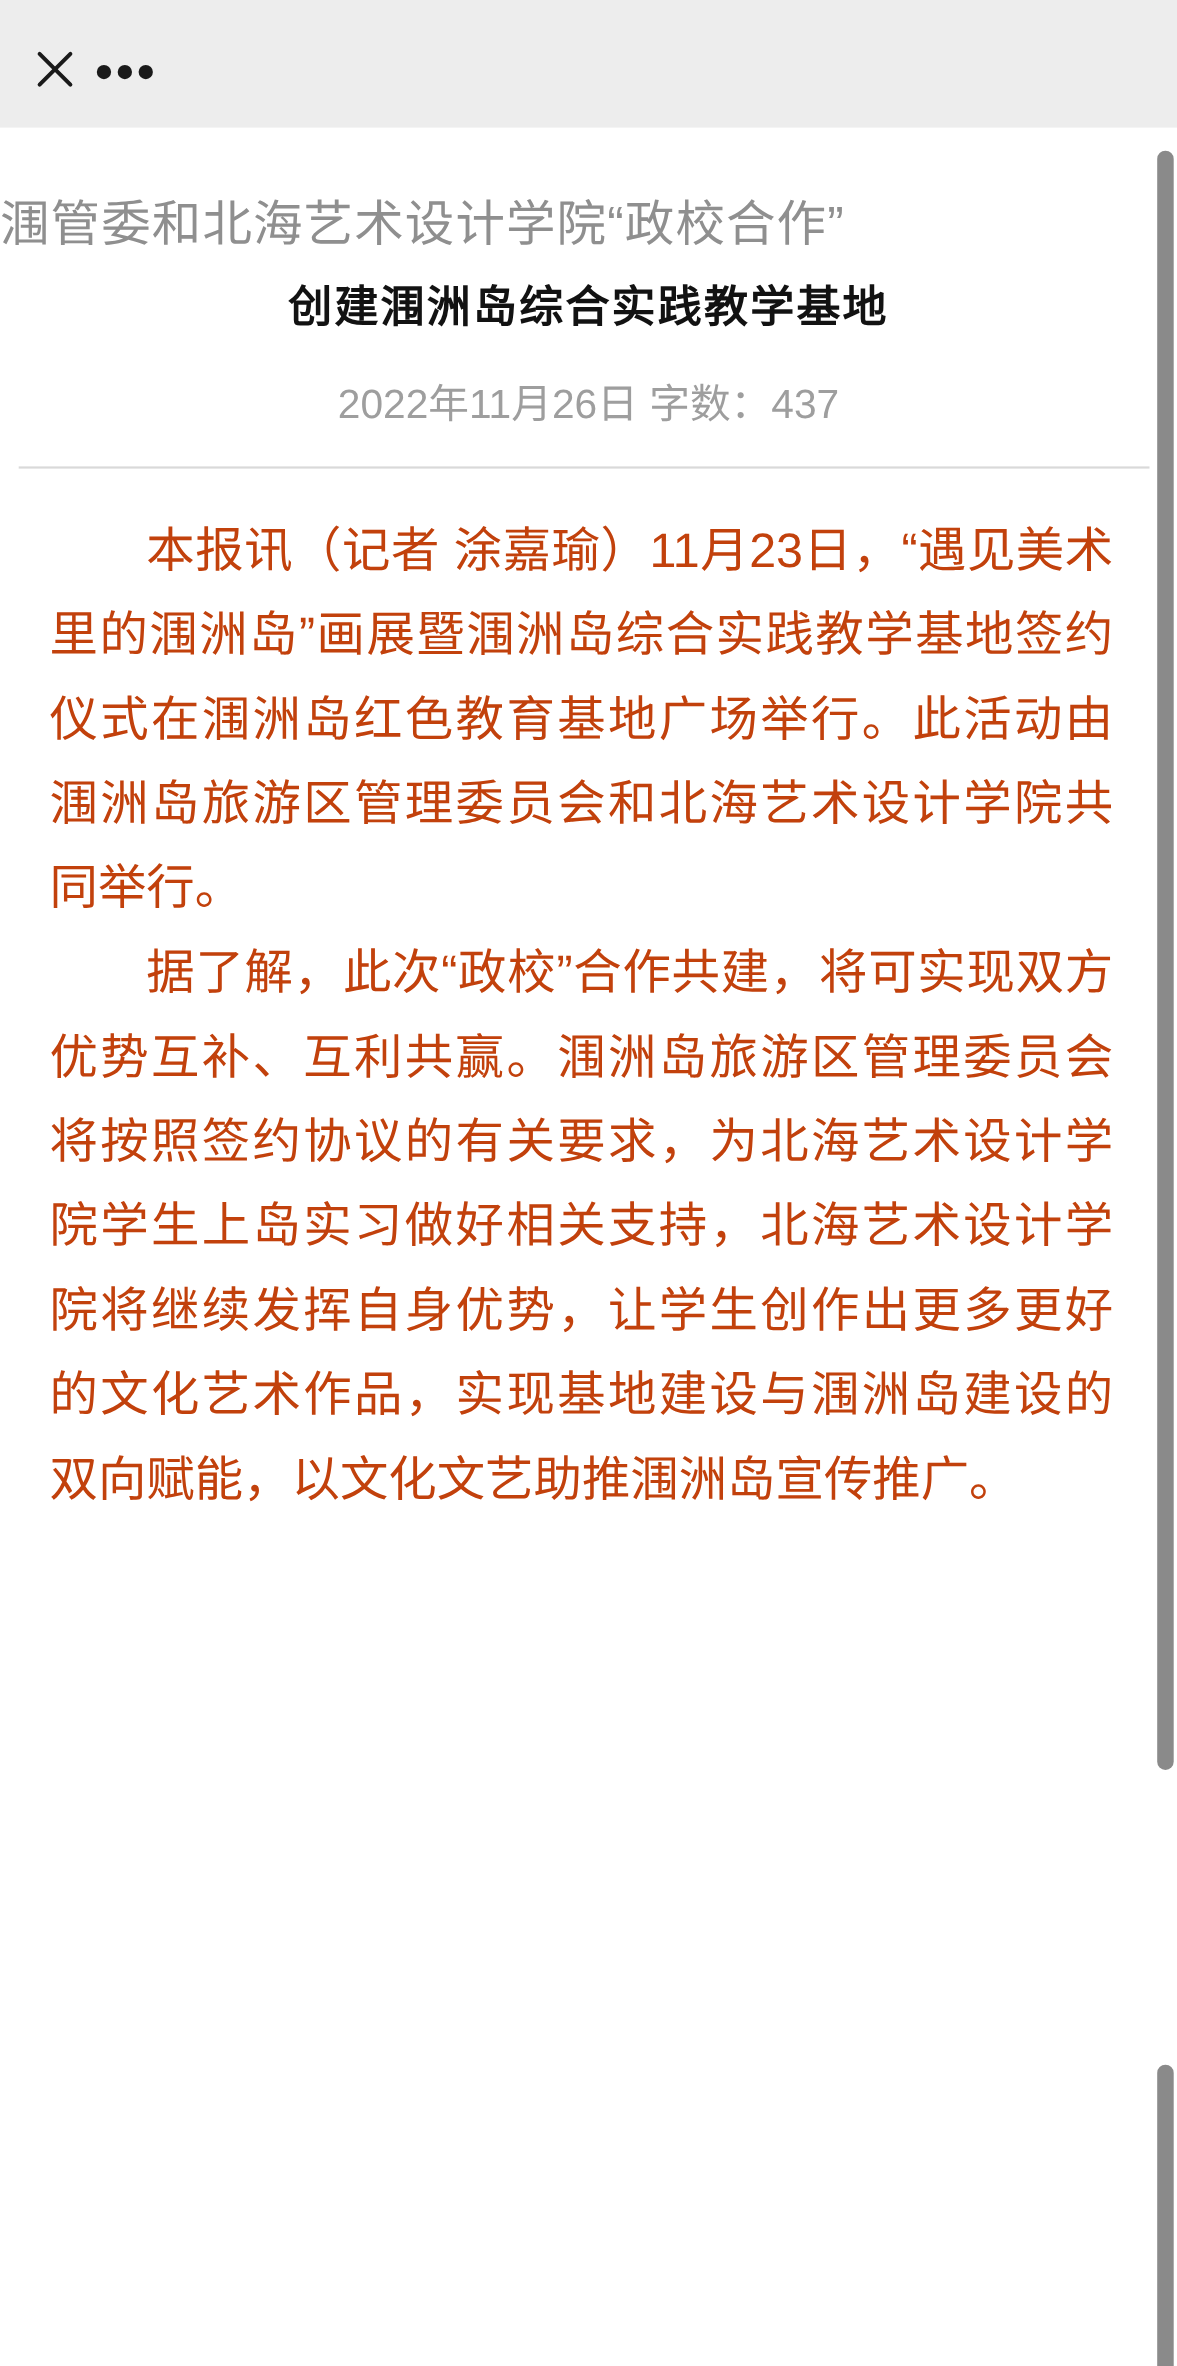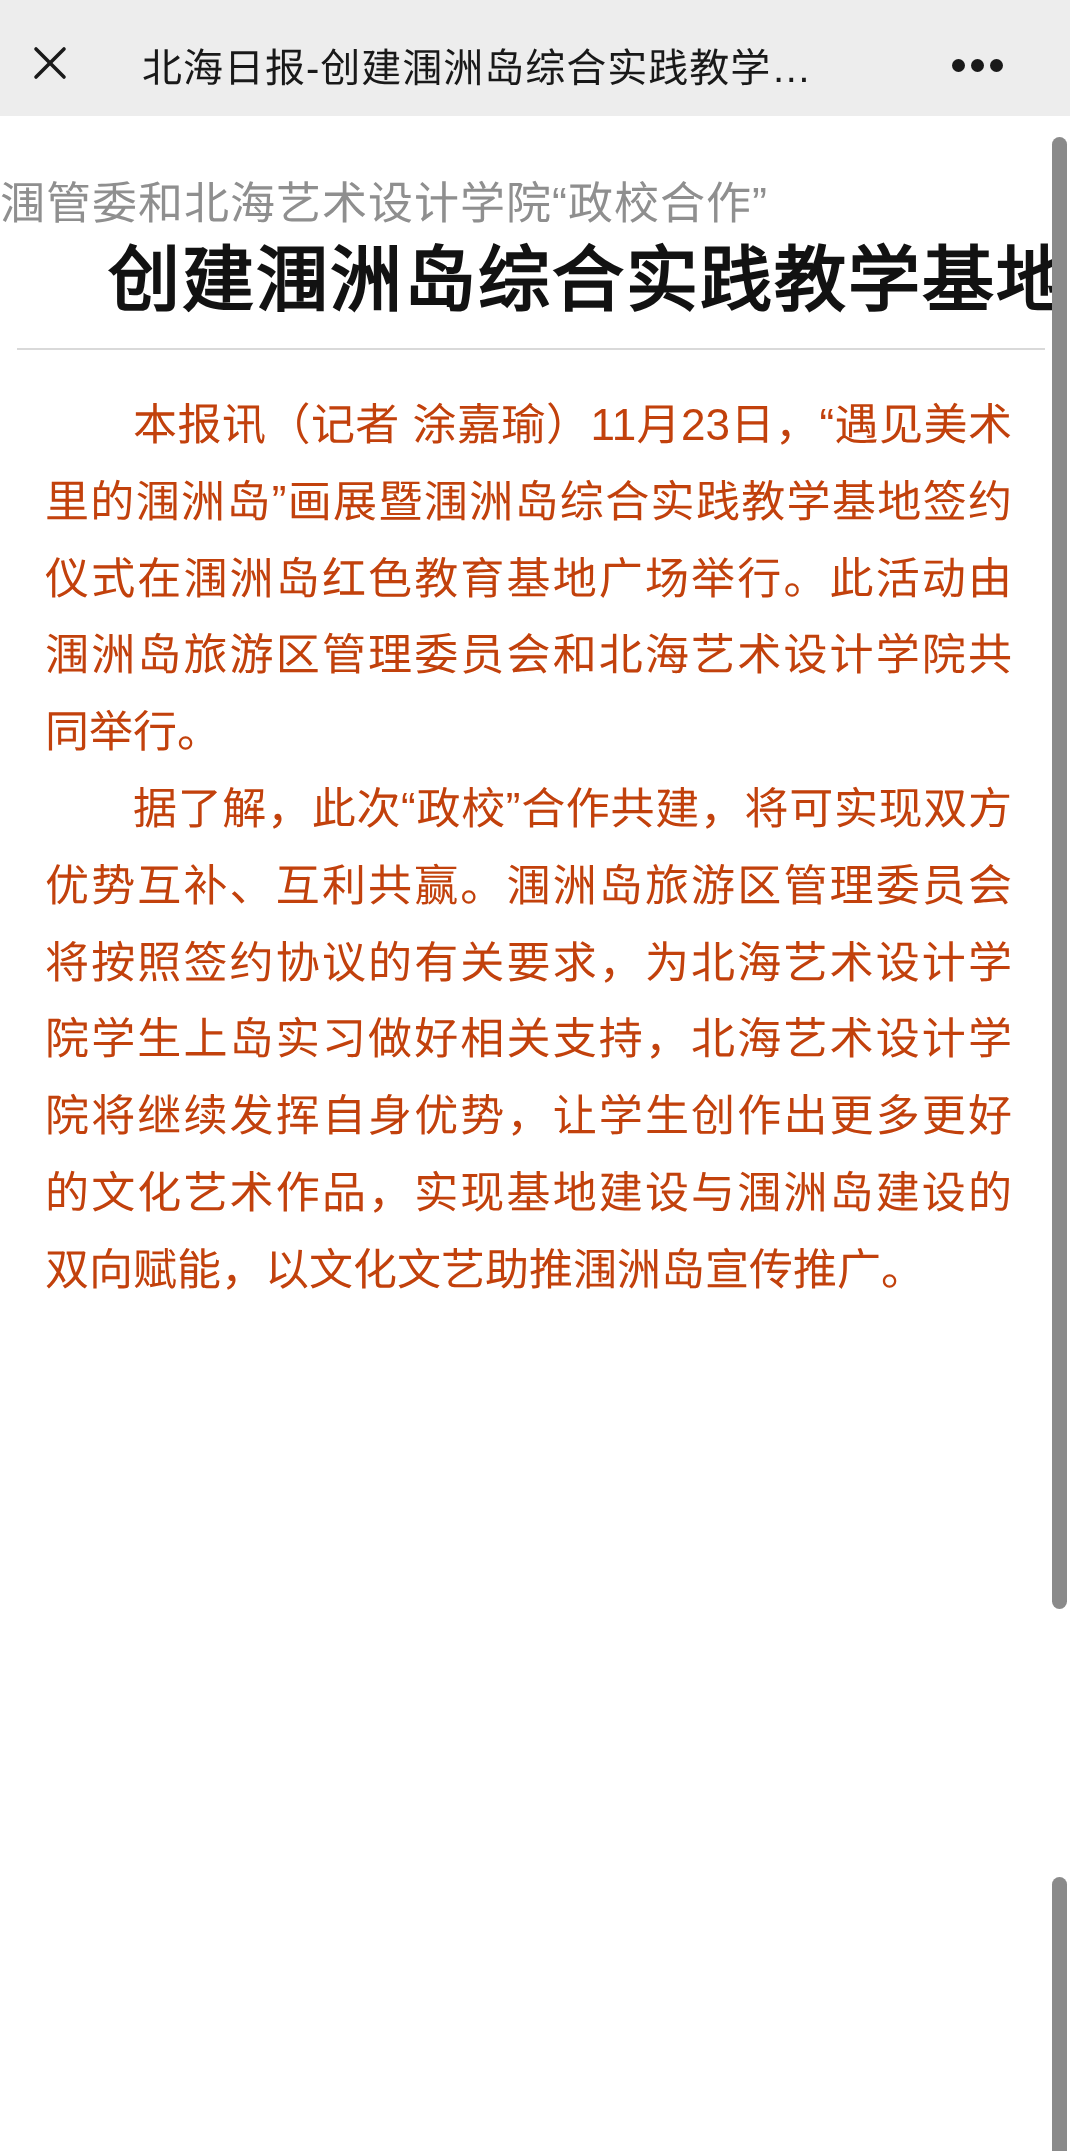--- a/index.html
+++ b/index.html
@@ -67,22 +67,22 @@
   }
   .subtitle {
     text-align: left;
     font-size: 45px;
     line-height: 52px;
     color: #8f8f8f;
     letter-spacing: 1px;
   }
   .headline {
     margin-top: 18px;
-    text-align: right;
-    font-size: 72px;
+    text-align: center;
+    font-size: 40px;
     line-height: 64px;
     font-weight: 700;
     color: #121212;
     letter-spacing: 2px;
   }
   .meta {
     margin-top: 36px;
     text-align: center;
     font-size: 37px;
     line-height: 40px;
@@ -124,31 +124,31 @@
 
   <div class="navbar">
     <div class="close-btn">
       <span>
         <svg width="36" height="36" viewBox="0 0 36 36">
           <line x1="4" y1="4" x2="32" y2="32" stroke="#1a1a1a" stroke-width="3.6" stroke-linecap="round"></line>
           <line x1="32" y1="4" x2="4" y2="32" stroke="#1a1a1a" stroke-width="3.6" stroke-linecap="round"></line>
         </svg>
       </span>
     </div>
-    <div class="nav-title">北海日报-创建涠洲岛综合实践教学…</div>
     <div class="more-btn">
       <span class="dot"></span>
       <span class="dot"></span>
       <span class="dot"></span>
     </div>
   </div>
 
   <div class="article">
     <div class="subtitle">涠管委和北海艺术设计学院“政校合作”</div>
     <div class="headline">创建涠洲岛综合实践教学基地</div>
+    <div class="meta">2022年11月26日 字数：437</div>
     <div class="divider"></div>
 
     <div class="body-text">
       <p>本报讯（记者 涂嘉瑜）11月23日，“遇见美术里的涠洲岛”画展暨涠洲岛综合实践教学基地签约仪式在涠洲岛红色教育基地广场举行。此活动由涠洲岛旅游区管理委员会和北海艺术设计学院共同举行。</p>
       <p>据了解，此次“政校”合作共建，将可实现双方优势互补、互利共赢。涠洲岛旅游区管理委员会将按照签约协议的有关要求，为北海艺术设计学院学生上岛实习做好相关支持，北海艺术设计学院将继续发挥自身优势，让学生创作出更多更好的文化艺术作品，实现基地建设与涠洲岛建设的双向赋能，以文化文艺助推涠洲岛宣传推广。</p>
     </div>
   </div>
 
   <div class="scroll-thumb seg1"></div>
   <div class="scroll-thumb seg2"></div>

